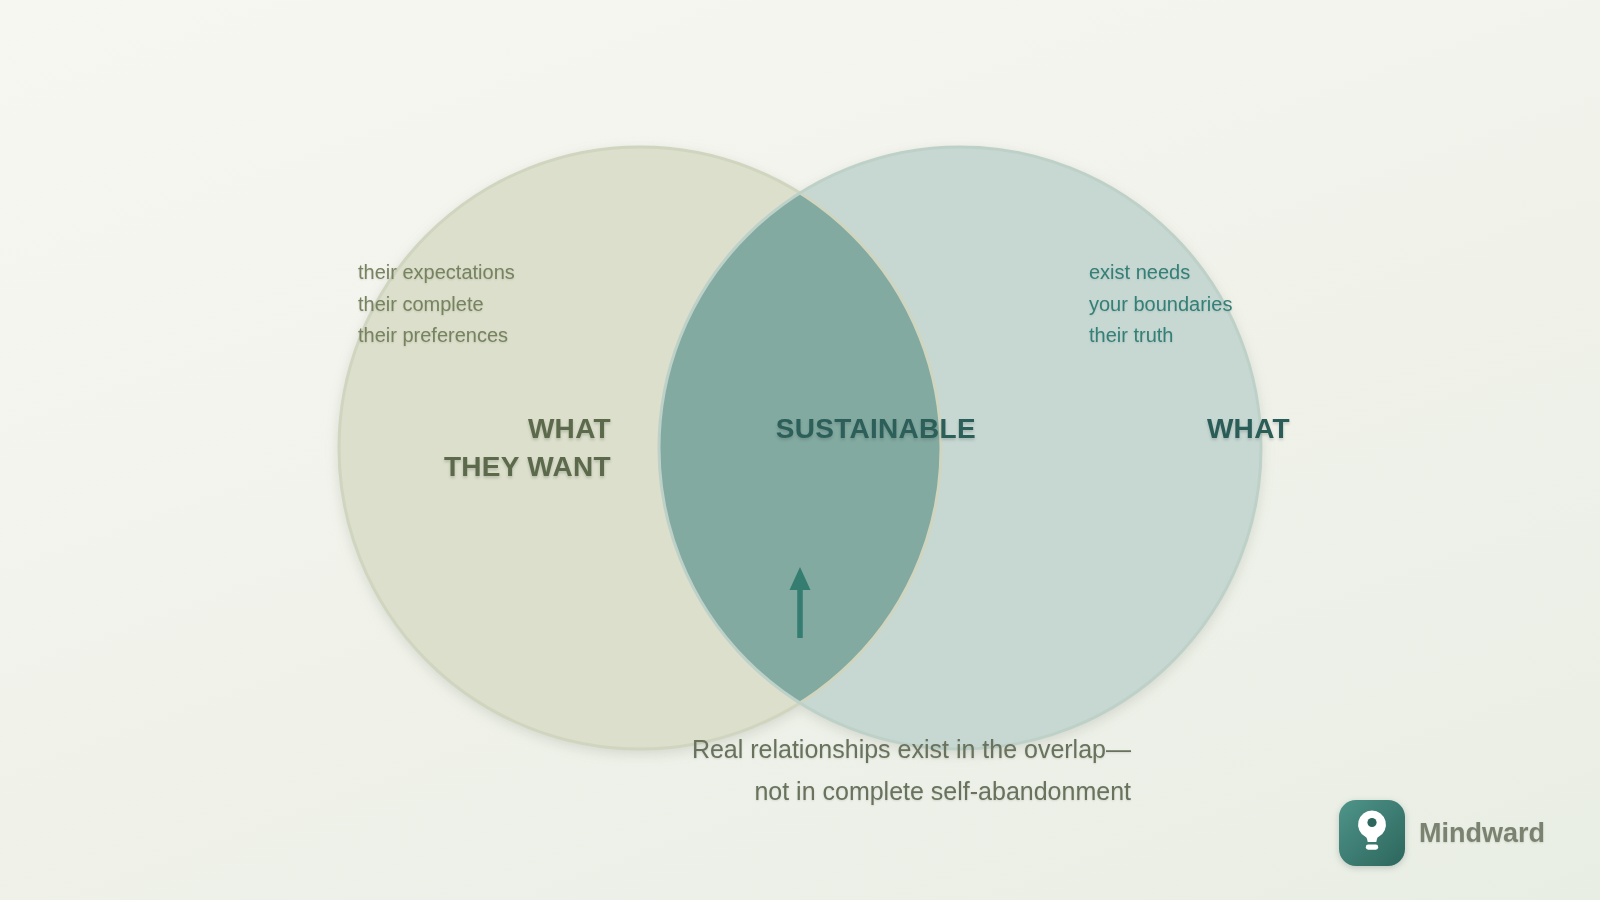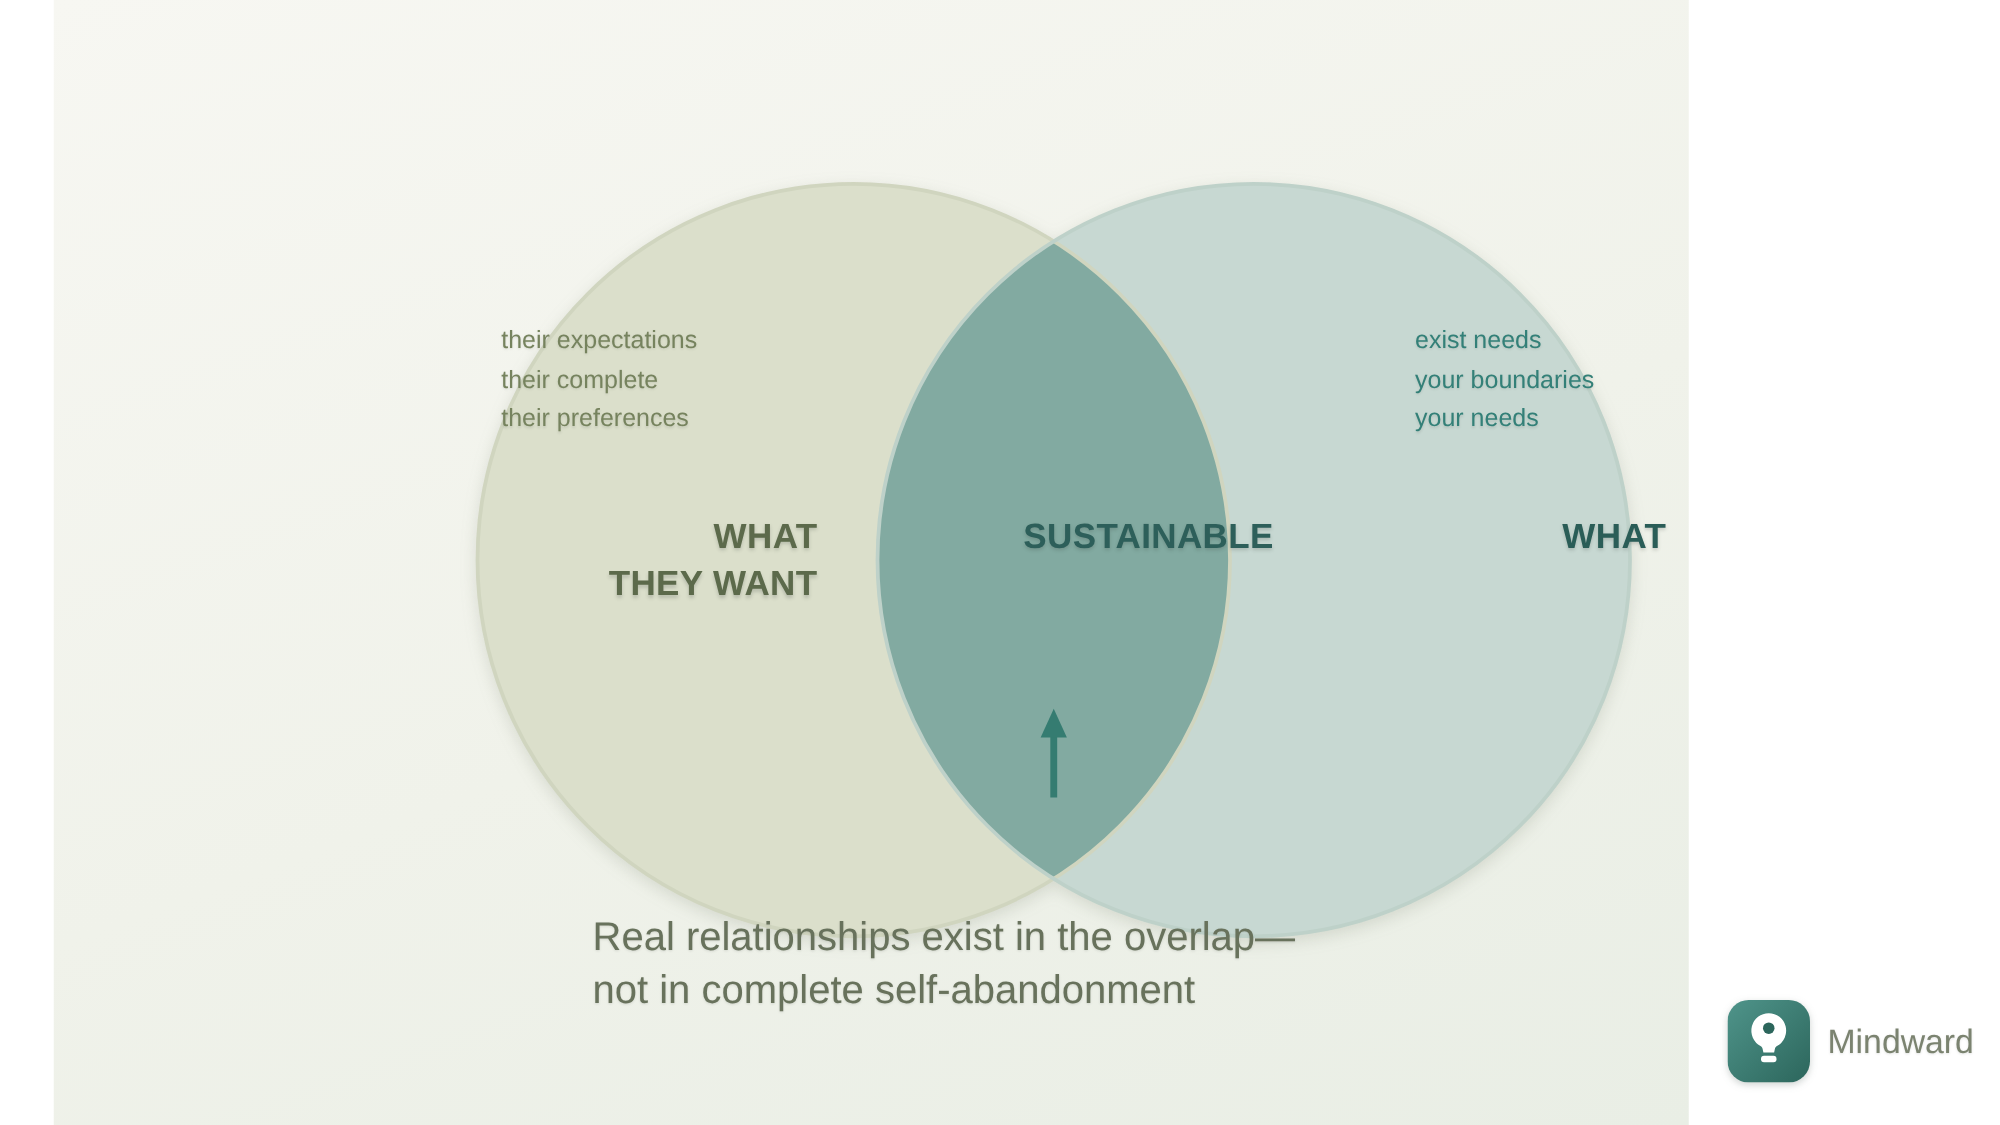--- a/index.html
+++ b/index.html
@@ -3,23 +3,22 @@
 <meta charset="utf-8">
 <style>
   * { margin: 0; padding: 0; box-sizing: border-box; }
   html, body {
     width: 1600px; height: 900px;
     overflow: hidden;
     font-family: "Liberation Sans", sans-serif;
   }
   .canvas {
     position: relative;
-    width: 1308px; height: 900px;
+    width: 1600px; height: 900px;
     background: linear-gradient(160deg, #f7f7f2 0%, #f0f2ea 55%, #e9eee5 100%);
-    margin-left: 43px;
   }
   .venn-svg {
     position: absolute;
     left: 0; top: 0;
     width: 1600px; height: 900px;
   }
   .venn-shapes { filter: drop-shadow(0 4px 6px rgba(100,110,90,0.18)); }
 
   .txt { position: absolute; }
 
@@ -42,38 +41,38 @@
     letter-spacing: 0.3px;
     text-shadow: 0 2px 3px rgba(50,60,55,0.22);
   }
   .zone-title.left   { left: 311px; color: #5c6a4b; }
   .zone-title.center { left: 676px; color: #2d5f5a; }
   .zone-title.right  { left: 990px; color: #2a5d57; }
 
   .caption {
     left: 431px; top: 728px;
     width: 700px;
-    text-align: left;
-    font-size: 32px;
+    text-align: right;
+    font-size: 25px;
     line-height: 42px;
     color: #68725c;
     text-shadow: 0 1px 2px rgba(60,70,60,0.15);
   }
 
   .brand {
     position: absolute;
     left: 1339px; top: 800px;
     display: flex;
     align-items: center;
     gap: 14px;
   }
   .brand-tile { width: 66px; height: 66px; display: block; filter: drop-shadow(0 2px 3px rgba(60,80,70,0.25)); }
   .brand-name {
     font-size: 27px;
-    font-weight: normal;
+    font-weight: bold;
     color: #7b8370;
     text-shadow: 0 1px 2px rgba(60,70,60,0.15);
   }
 </style>
 </head>
 <body>
 
 <div class="canvas">
 
   <svg class="venn-svg" viewBox="0 0 1600 900">
@@ -92,21 +91,21 @@
 
   <div class="txt side-list left">
     <div>their expectations</div>
     <div>their complete</div>
     <div>their preferences</div>
   </div>
 
   <div class="txt side-list right">
     <div>exist needs</div>
     <div>your boundaries</div>
-    <div>your needs</div>
+    <div>their truth</div>
   </div>
 
   <div class="txt zone-title left">
     <div>WHAT</div>
     <div>THEY WANT</div>
   </div>
 
   <div class="txt zone-title center">
     <div>SUSTAINABLE</div>
   </div>

